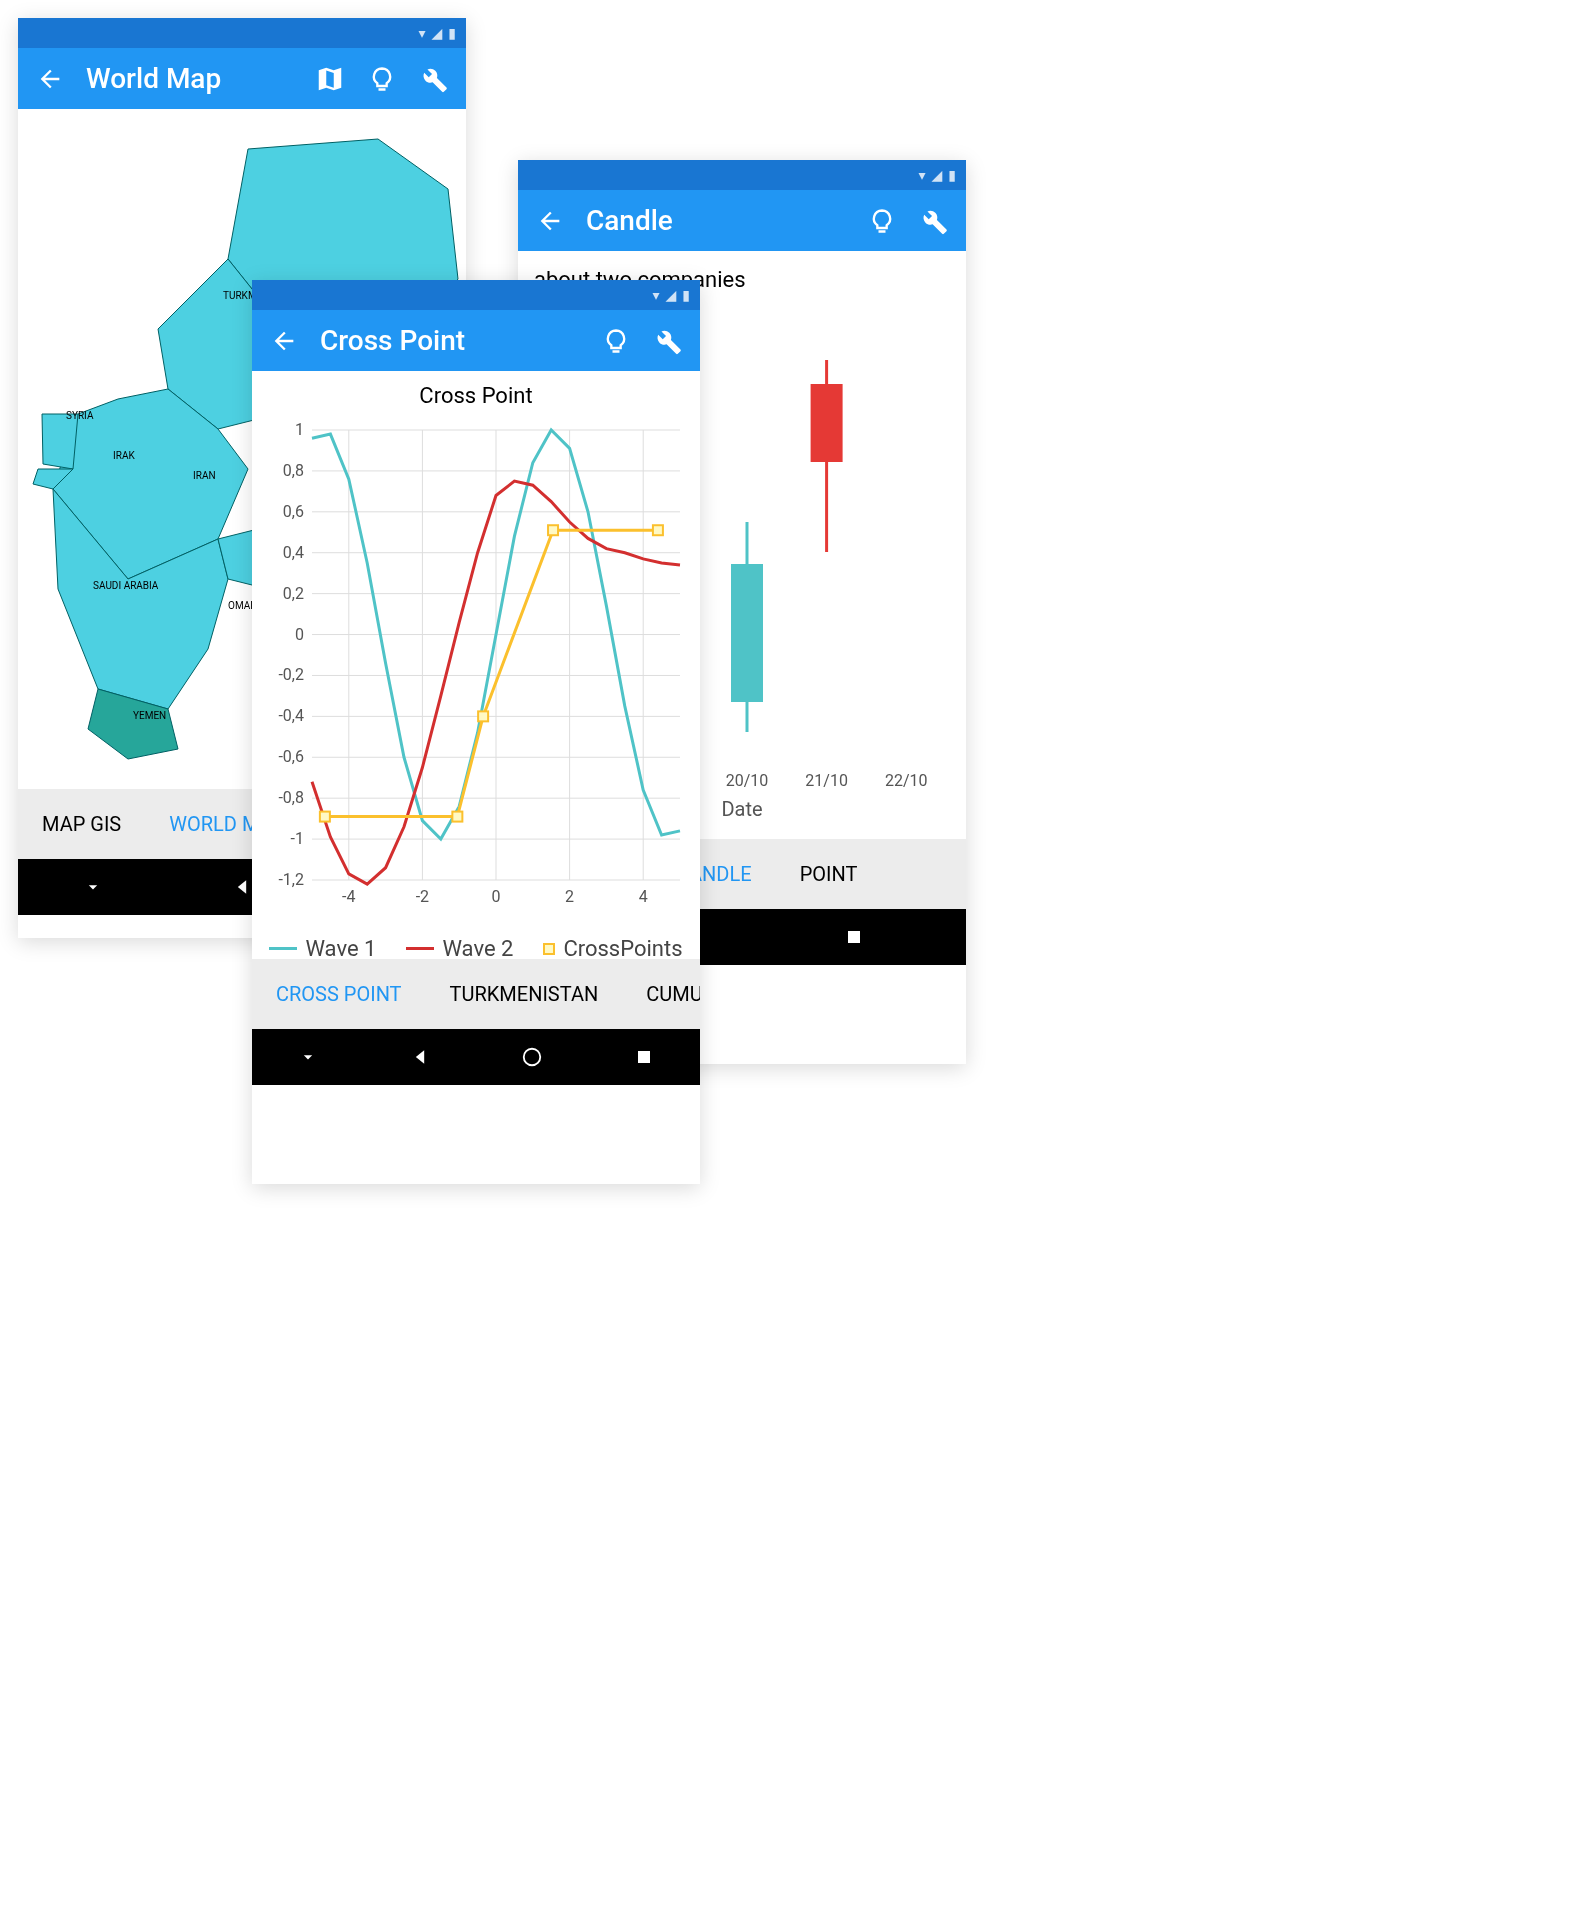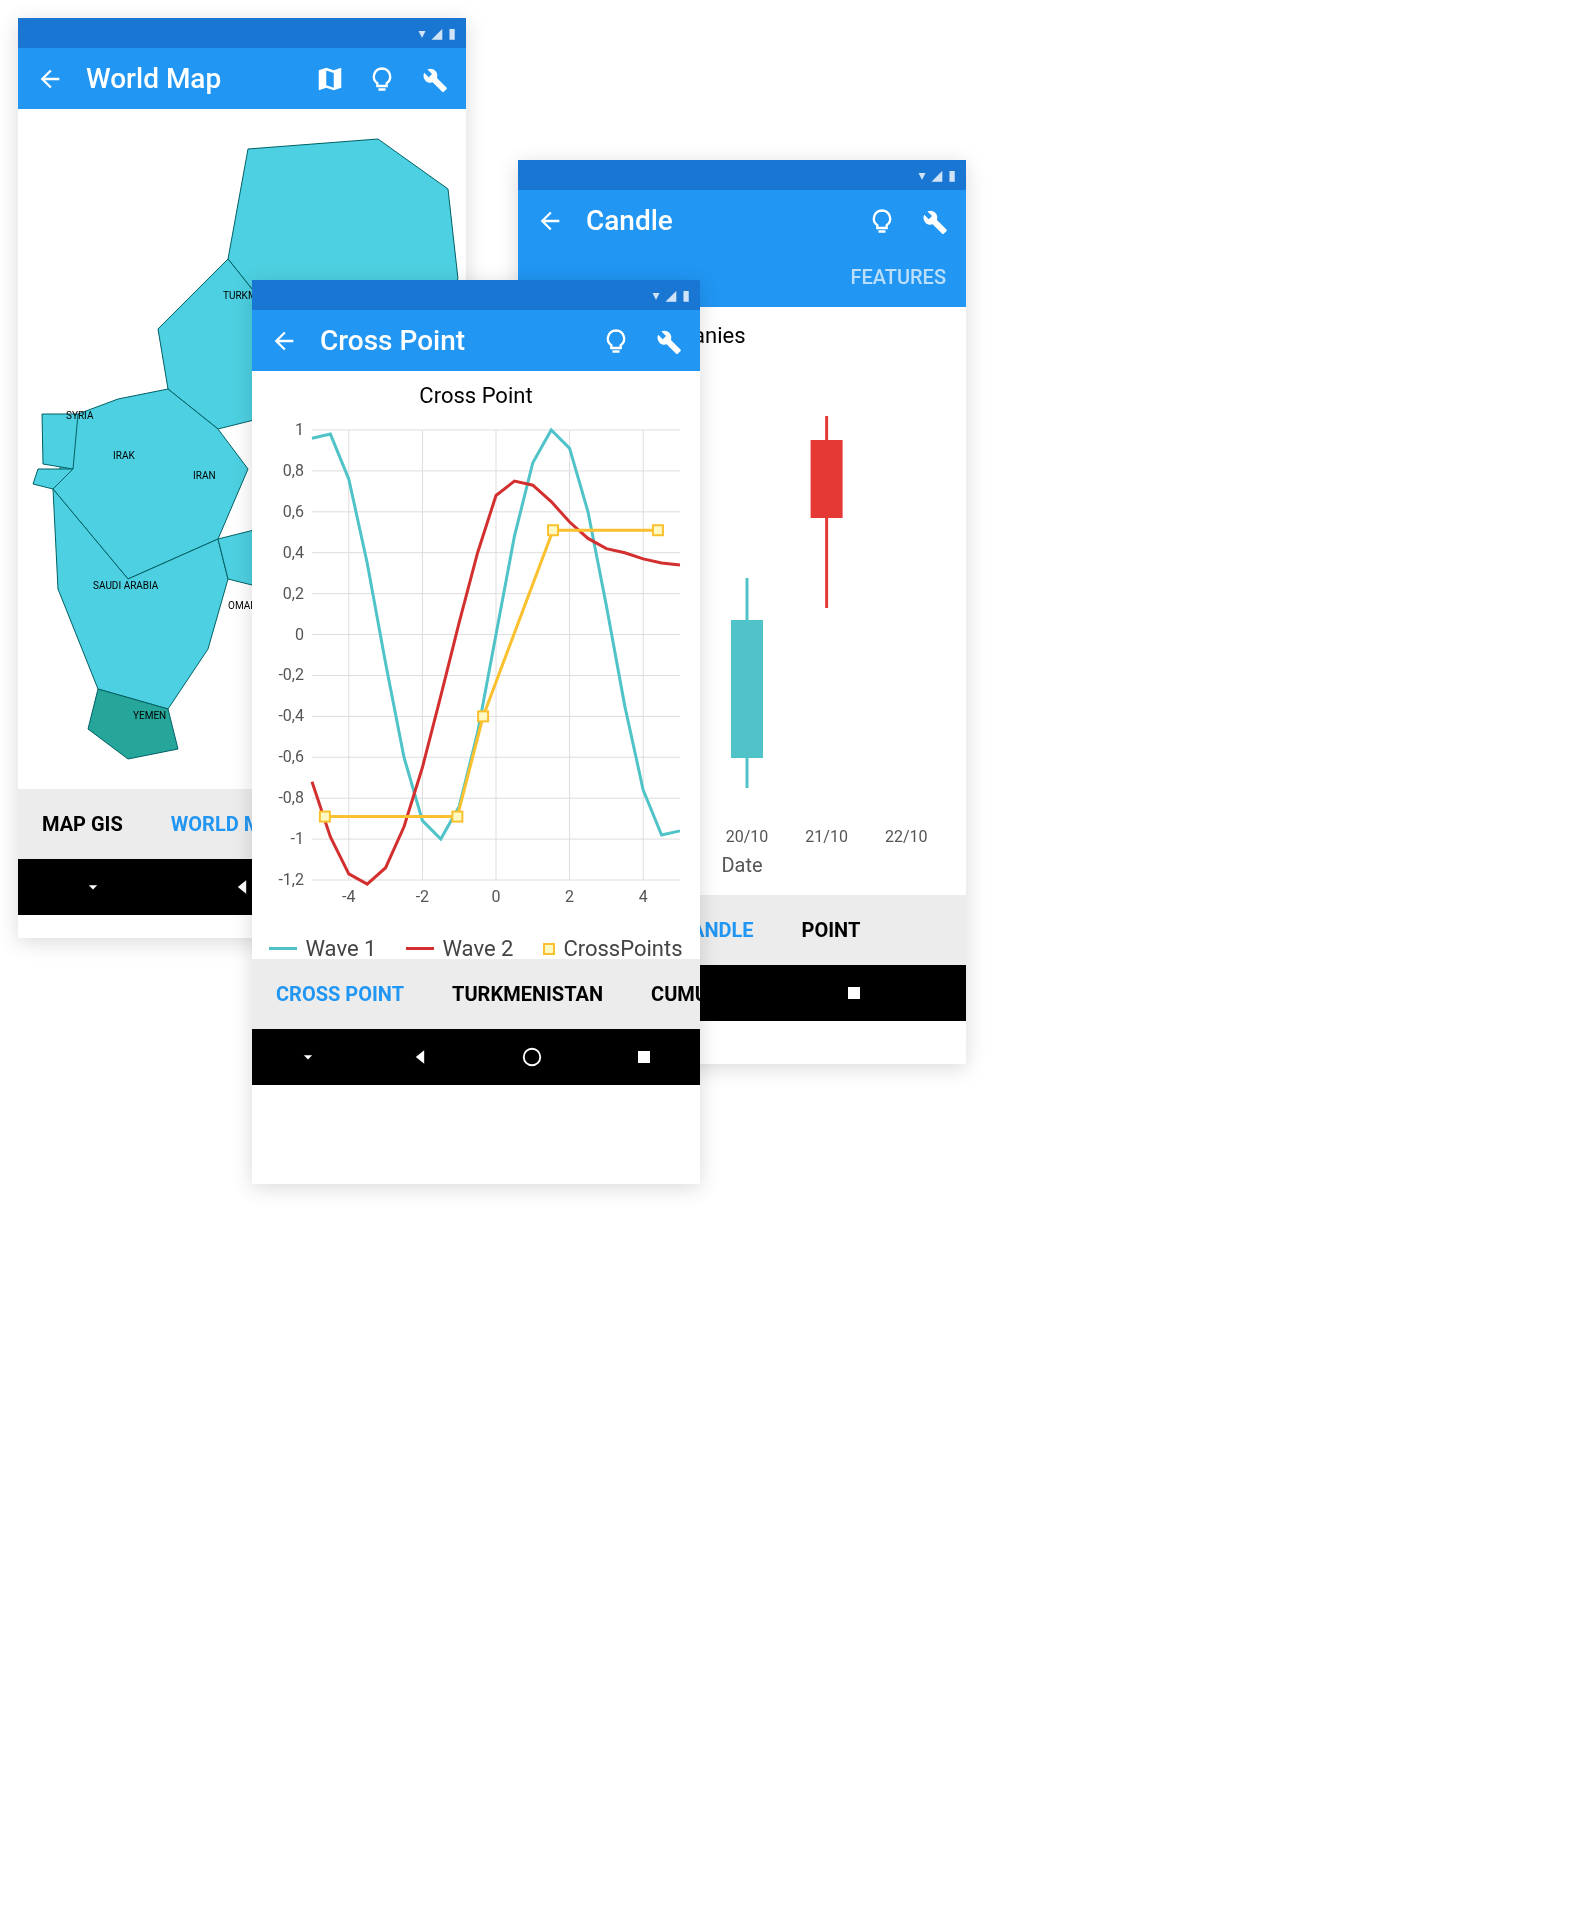--- a/index.html
+++ b/index.html
@@ -7,21 +7,21 @@
   .phone { position: absolute; background: #fff; box-shadow: 0 4px 20px rgba(0,0,0,0.15); overflow: hidden; }
   .status-bar { background: #1976D2; height: 30px; display: flex; justify-content: flex-end; align-items: center; padding: 0 10px; gap: 6px; }
   .status-icon { color: rgba(255,255,255,0.8); font-size: 14px; }
   .app-bar { background: #2196F3; color: #fff; padding: 14px 16px; display: flex; align-items: center; gap: 20px; }
   .app-bar .title { font-size: 28px; font-weight: 500; flex: 1; }
   .app-bar .icon { width: 32px; height: 32px; display: flex; align-items: center; justify-content: center; cursor: pointer; }
   .tabs { background: #2196F3; display: flex; color: #BBDEFB; font-size: 20px; font-weight: 500; }
   .tab { padding: 14px 20px; cursor: pointer; border-bottom: 4px solid transparent; }
   .tab.active { color: #fff; border-bottom-color: #fff; }
   .content { background: #fff; position: relative; }
-  .bottom-tabs { background: #ECECEC; display: flex; align-items: center; height: 70px; font-size: 20px; font-weight: 700; color: #000; overflow: hidden; }
+  .bottom-tabs { background: #ECECEC; display: flex; align-items: center; height: 70px; font-size: 20px; font-weight: 400; color: #000; overflow: hidden; }
   .bottom-tab { padding: 0 24px; cursor: pointer; white-space: nowrap; }
   .bottom-tab.active { color: #2196F3; }
   .nav-bar { background: #000; height: 56px; display: flex; align-items: center; justify-content: space-around; color: #fff; }
   .nav-btn { width: 28px; height: 28px; display: flex; align-items: center; justify-content: center; cursor: pointer; }
   .chart-title { text-align: center; font-size: 22px; padding: 12px 0; color: #000; }
   svg { display: block; }
   .legend { display: flex; justify-content: center; gap: 30px; padding: 16px 0; font-size: 22px; color: #444; }
   .legend-item { display: flex; align-items: center; gap: 8px; }
   .legend-swatch { width: 28px; height: 3px; }
   .candle-subtitle { font-size: 22px; color: #000; padding: 16px 0 0 16px; }
@@ -120,23 +120,20 @@
     <span class="icon">
       <svg width="28" height="28" viewBox="0 0 24 24">
           <path fill="none" stroke="#fff" stroke-width="2" d="M9 21h6M12 3a7 7 0 00-4 12.7V18h8v-2.3A7 7 0 0012 3z"></path>
         </svg>
     </span>
     <span class="icon">
       <svg width="28" height="28" viewBox="0 0 24 24">
           <path fill="#fff" d="M22.7 19.3l-8.2-8.2c.8-2 .3-4.4-1.4-6.1-1.8-1.8-4.5-2.2-6.7-1.1l3.9 3.9-2.8 2.8-3.9-3.9c-1.1 2.2-.7 4.9 1.1 6.7 1.7 1.7 4.1 2.2 6.1 1.4l8.2 8.2c.4.4 1 .4 1.4 0l2.3-2.3c.4-.4.4-1 0-1.4z"></path>
         </svg>
     </span>
-  </div>
-  <div class="tabs" style="justify-content:flex-end;">
-    <div class="tab">FEATURES</div>
   </div>
   <div class="content" style="height:588px;">
     <div class="candle-subtitle">about two companies</div>
     <svg id="candle-svg" width="448" height="540" viewBox="0 0 448 540">
         <line x1="69.8" y1="50" x2="69.8" y2="290" stroke="#4FC3C7" stroke-width="3"></line>
         <rect x="53.8" y="140" width="32" height="108.00000000000003" fill="#4FC3C7"></rect>
         <line x1="149.39999999999998" y1="110" x2="149.39999999999998" y2="380" stroke="#E53935" stroke-width="3"></line>
         <rect x="133.39999999999998" y="200" width="32" height="120" fill="#E53935"></rect>
         <line x1="229" y1="230" x2="229" y2="440" stroke="#4FC3C7" stroke-width="3"></line>
         <rect x="213" y="272" width="32" height="138" fill="#4FC3C7"></rect>

